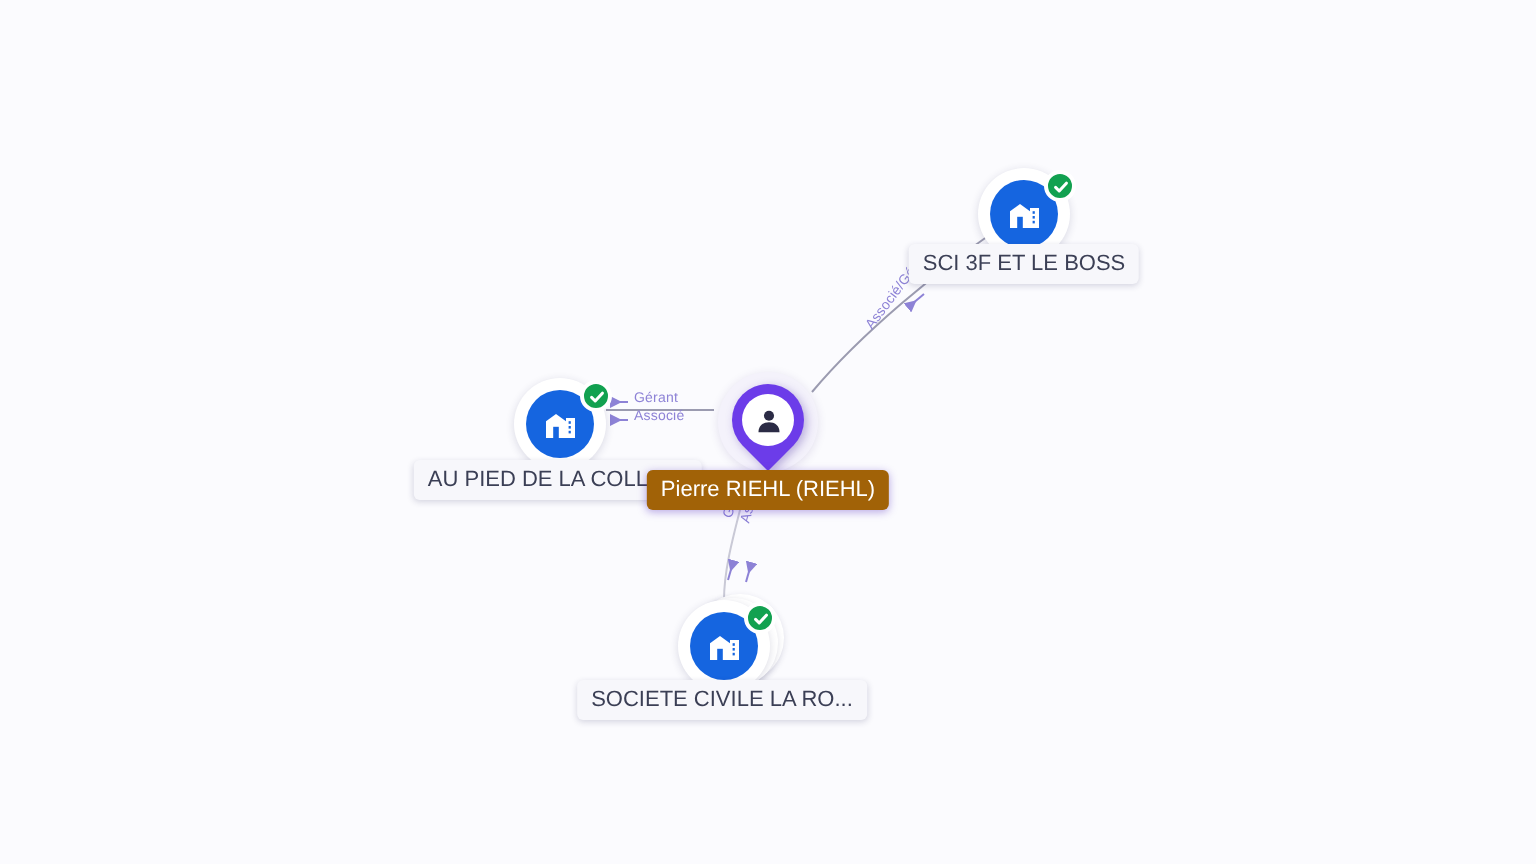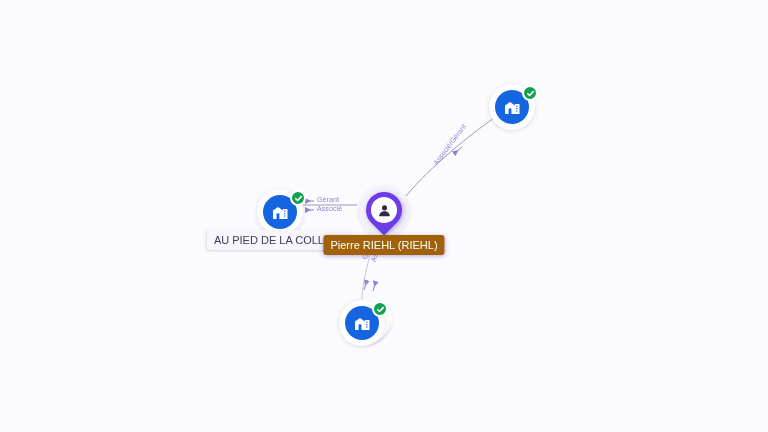--- a/index.html
+++ b/index.html
@@ -199,20 +199,21 @@
         <rect x="6.6" y="11.4" width="2.8" height="5.6" fill="#1565e0"></rect>
       </svg>
     </div>
     <div class="verified-badge">
       <svg width="9" height="9" viewBox="0 0 10 10">
         <path d="M2 5.2 L4 7.2 L8 2.9" stroke="#ffffff" stroke-width="1.7" fill="none" stroke-linecap="round" stroke-linejoin="round"></path>
       </svg>
     </div>
     <div class="node-hit"></div>
   </div>
+  <div class="node-label" style="left:512px; top:122px;">SCI 3F ET LE BOSS</div>
 
   <div class="node" style="left:280px; top:212px;">
     <div class="comp-halo"></div>
     <div class="comp-disc">
       <svg width="20" height="20" viewBox="0 0 20 20">
         <path d="M3 17 V8.6 L8 5 L13 8.6 V17 Z" fill="#ffffff"></path>
         <rect x="13" y="7" width="4.5" height="10" fill="#ffffff"></rect>
         <rect x="14.3" y="8.6" width="1.1" height="1.3" fill="#1565e0"></rect>
         <rect x="14.3" y="11" width="1.1" height="1.3" fill="#1565e0"></rect>
         <rect x="14.3" y="13.4" width="1.1" height="1.3" fill="#1565e0"></rect>
@@ -242,20 +243,21 @@
         <rect x="6.6" y="11.4" width="2.8" height="5.6" fill="#1565e0"></rect>
       </svg>
     </div>
     <div class="verified-badge">
       <svg width="9" height="9" viewBox="0 0 10 10">
         <path d="M2 5.2 L4 7.2 L8 2.9" stroke="#ffffff" stroke-width="1.7" fill="none" stroke-linecap="round" stroke-linejoin="round"></path>
       </svg>
     </div>
     <div class="node-hit"></div>
   </div>
+  <div class="node-label" style="left:361px; top:340px;">SOCIETE CIVILE LA RO...</div>
 
   <div class="node" style="left:384px; top:212px;">
     <div class="pin-halo"></div>
     <div class="pin-shape"></div>
     <div class="pin-inner">
       <svg width="15" height="15" viewBox="0 0 16 16">
         <circle cx="8" cy="5.2" r="2.7" fill="#2b2b45"></circle>
         <path d="M2.4 14 C2.4 10.4 5 8.7 8 8.7 C11 8.7 13.6 10.4 13.6 14 Z" fill="#2b2b45"></path>
       </svg>
     </div>

